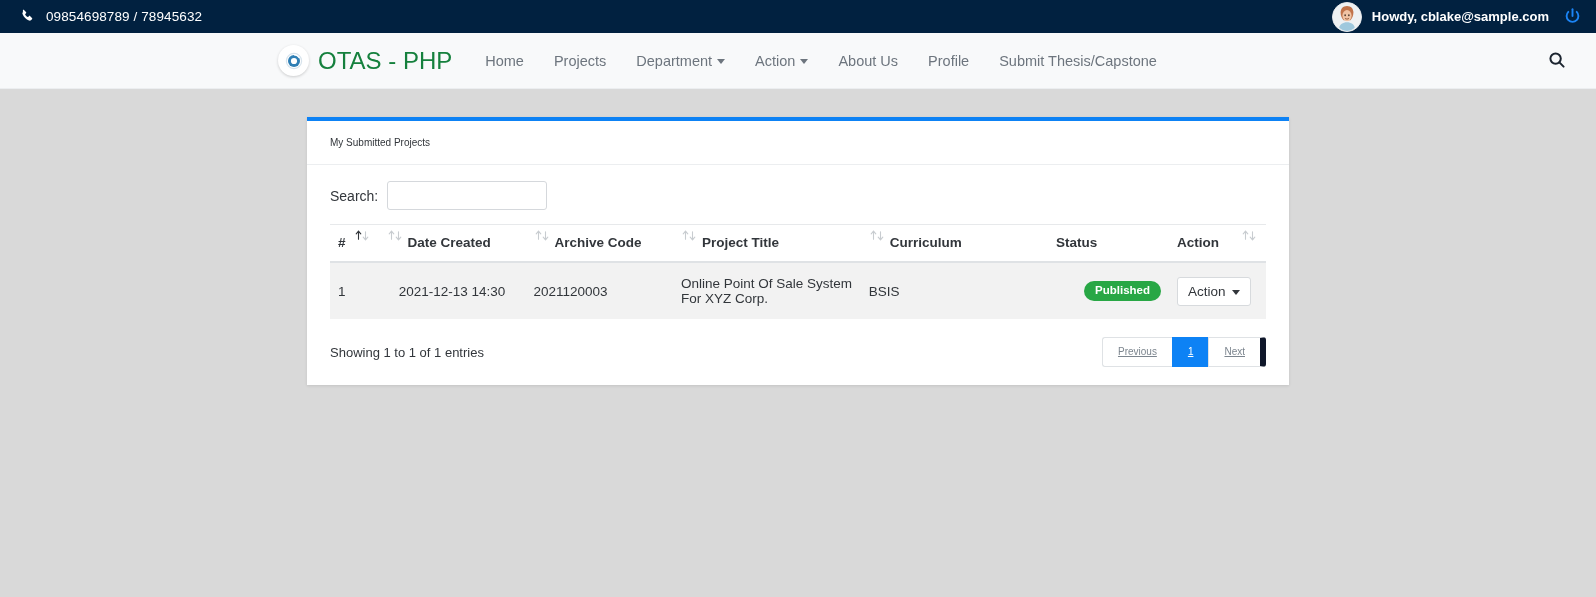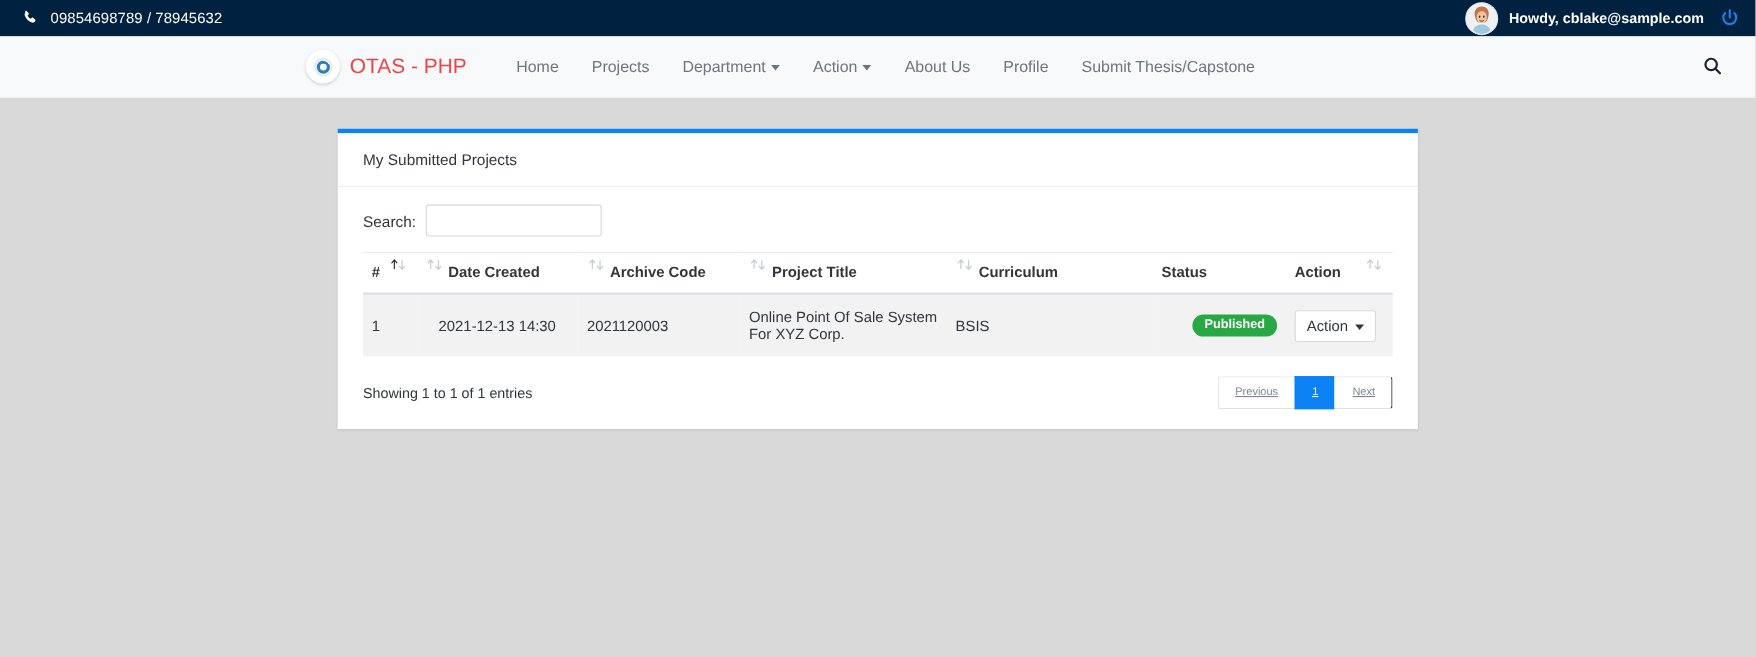--- a/index.html
+++ b/index.html
@@ -64,24 +64,24 @@
     width: 31px; height: 31px; border-radius: 50%;
     background: #ffffff;
     box-shadow: 0 1px 3px rgba(0,0,0,.18);
     display: flex; align-items: center; justify-content: center;
     flex: 0 0 auto;
     position: relative;
     left: 0;
   }
   .brand-logo svg { display: block; }
   .brand-text {
-    font-size: 19px;
-    color: #ef4444;
+    font-size: 24px;
+    color: #15803d;
     margin-left: 9px;
-    margin-right: 30px;
+    margin-right: 18px;
     white-space: nowrap;
   }
   .nav-items { display: flex; align-items: center; }
   .nav-link {
     font-size: 14.5px;
     color: #6d757e;
     padding: 6px 15px;
     white-space: nowrap;
     cursor: pointer;
     display: inline-flex;
@@ -109,21 +109,21 @@
   .card {
     width: 982px;
     background: #ffffff;
     border-top: 4px solid #0d82f5;
     box-shadow: 0 1px 3px rgba(0,0,0,.10);
   }
   .card-header {
     padding: 16px 23px;
     border-bottom: 1px solid #eceef0;
   }
-  .card-title { font-size: 14px; color: #32363b; }
+  .card-title { font-size: 10px; color: #32363b; }
   .card-body { padding: 16px 23px 18px 23px; }
 
   
   .controls {
     display: flex;
     align-items: center;
     justify-content: space-between;
     margin-bottom: 14px;
   }
   .length-ctrl { display: flex; align-items: center; gap: 7px; font-size: 14px; color: #32363b; }
@@ -245,21 +245,21 @@
     background: #ffffff;
     color: #7c858e;
     font-size: 10px;
     padding: 9px 15px;
     cursor: pointer;
     font-family: "Liberation Sans", sans-serif;
     line-height: 1;
     text-decoration: underline;
   }
   .page-btn:first-child { border-radius: 3px 0 0 3px; }
-  .page-btn:last-child { border-right: 1px solid #0f172a; border-radius: 0 3px 3px 0; }
+  .page-btn:last-child { border-right: 6px solid #0f172a; border-radius: 0 3px 3px 0; }
   .page-btn.active {
     background: #0d82f5;
     border-color: #0d82f5;
     color: #ffffff;
   }
 </style>
 </head>
 <body>
 
 <div class="topbar">

